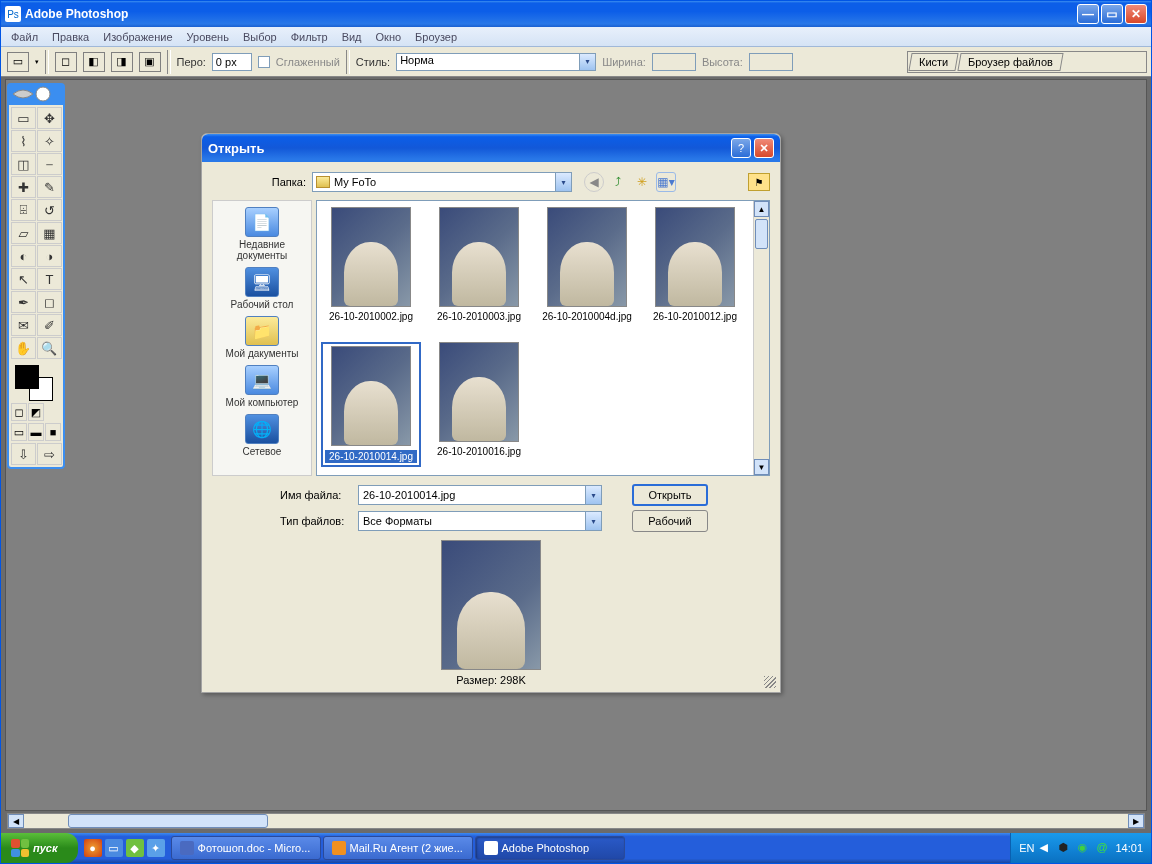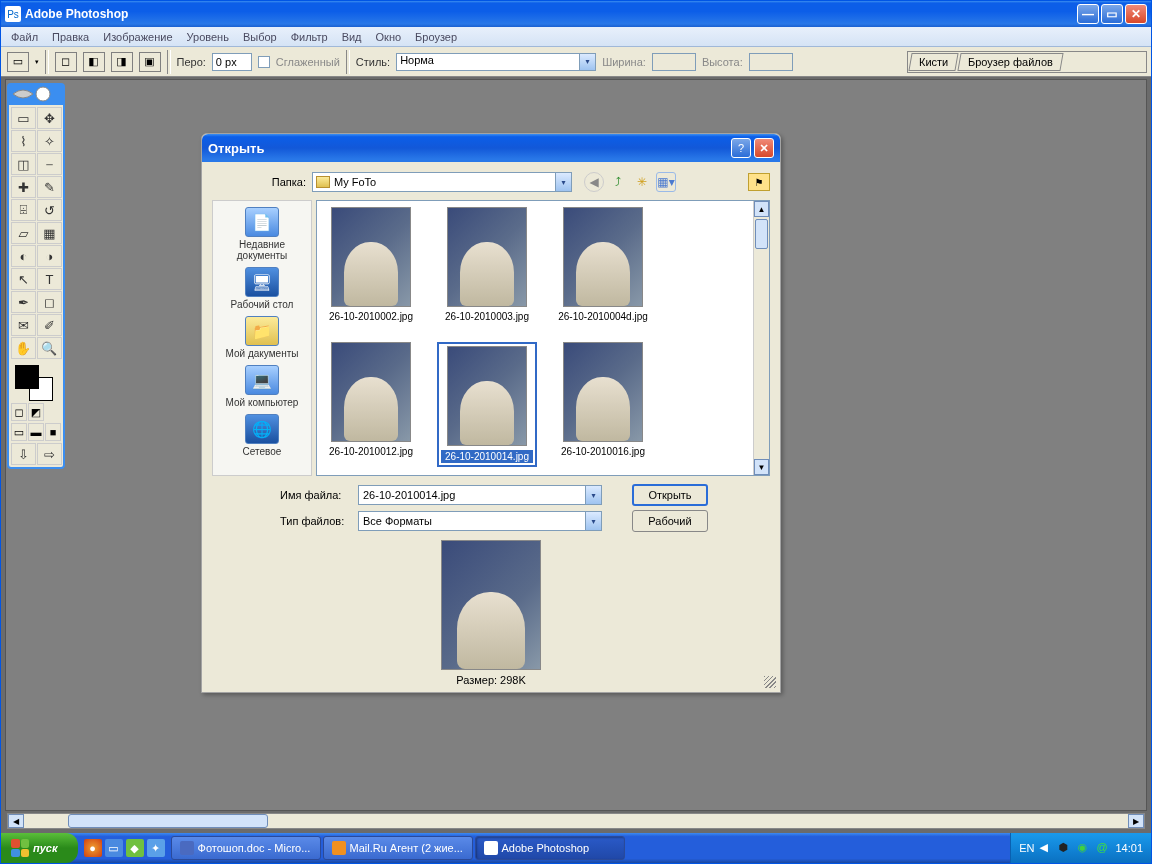--- a/index.html
+++ b/index.html
@@ -67,21 +67,21 @@
 .nav-ico { width: 20px; height: 20px; border-radius: 3px; display: flex; align-items: center; justify-content: center; font-size: 12px; }
 .flag-ico { width: 22px; height: 18px; background: #ffe28a; border: 1px solid #c0a030; margin-left: auto; display: flex; align-items: center; justify-content: center; font-size: 10px; }
 
 .browse-area { display: flex; gap: 4px; }
 .places { width: 100px; background: #f6f6f2; border: 1px solid #ccc; padding: 6px 2px; display: flex; flex-direction: column; gap: 6px; }
 .place { text-align: center; }
 .place .pico { width: 34px; height: 30px; margin: 0 auto 2px auto; background: linear-gradient(#a8d0ff,#4a8ae0); border: 1px solid #5080c0; border-radius: 3px; display: flex; align-items: center; justify-content: center; font-size: 16px; color: #fff; }
 .place .plbl { font-size: 10px; color: #333; line-height: 1.1; }
 
 .filepane { flex: 1; background: #fff; border: 1px solid #7f9db9; height: 276px; position: relative; overflow: hidden; }
-.filegrid { display: flex; flex-wrap: wrap; padding: 6px 4px; gap: 20px 16px; align-content: flex-start; }
+.filegrid { display: flex; flex-wrap: wrap; padding: 6px 4px; gap: 20px 8px; align-content: flex-start; }
 .thumb-item { width: 100px; text-align: center; }
 .thumb-img { width: 80px; height: 100px; margin: 0 auto 4px auto; border: 1px solid #888; background: linear-gradient(135deg,#3a4b7a 0%,#5a6b8a 50%,#8898a8 100%); position: relative; overflow: hidden; }
 .thumb-img::after { content: ""; position: absolute; bottom: 0; left: 15%; width: 70%; height: 65%; background: linear-gradient(#e8e0d0,#c0b8a0); border-radius: 48% 48% 6px 6px; }
 .thumb-item.selected { border: 2px solid #3169c6; padding: 2px; }
 .thumb-item.selected .tlbl { background: #316ac5; color: #fff; padding: 1px 2px; }
 .tlbl { font-size: 10px; color: #000; }
 .file-scroll { position: absolute; right: 0; top: 0; bottom: 0; width: 16px; background: #ece9d8; border-left: 1px solid #ccc; }
 .file-scroll .up, .file-scroll .down { height: 16px; background: #d2e3f9; border: 1px solid #6f8db9; display: flex; align-items: center; justify-content: center; font-size: 8px; }
 .file-scroll .down { position: absolute; bottom: 0; left: 0; right: 0; }
 .file-scroll .th { position: absolute; top: 18px; height: 30px; left: 1px; right: 1px; background: #d2e3f9; border: 1px solid #6f8db9; border-radius: 2px; }

